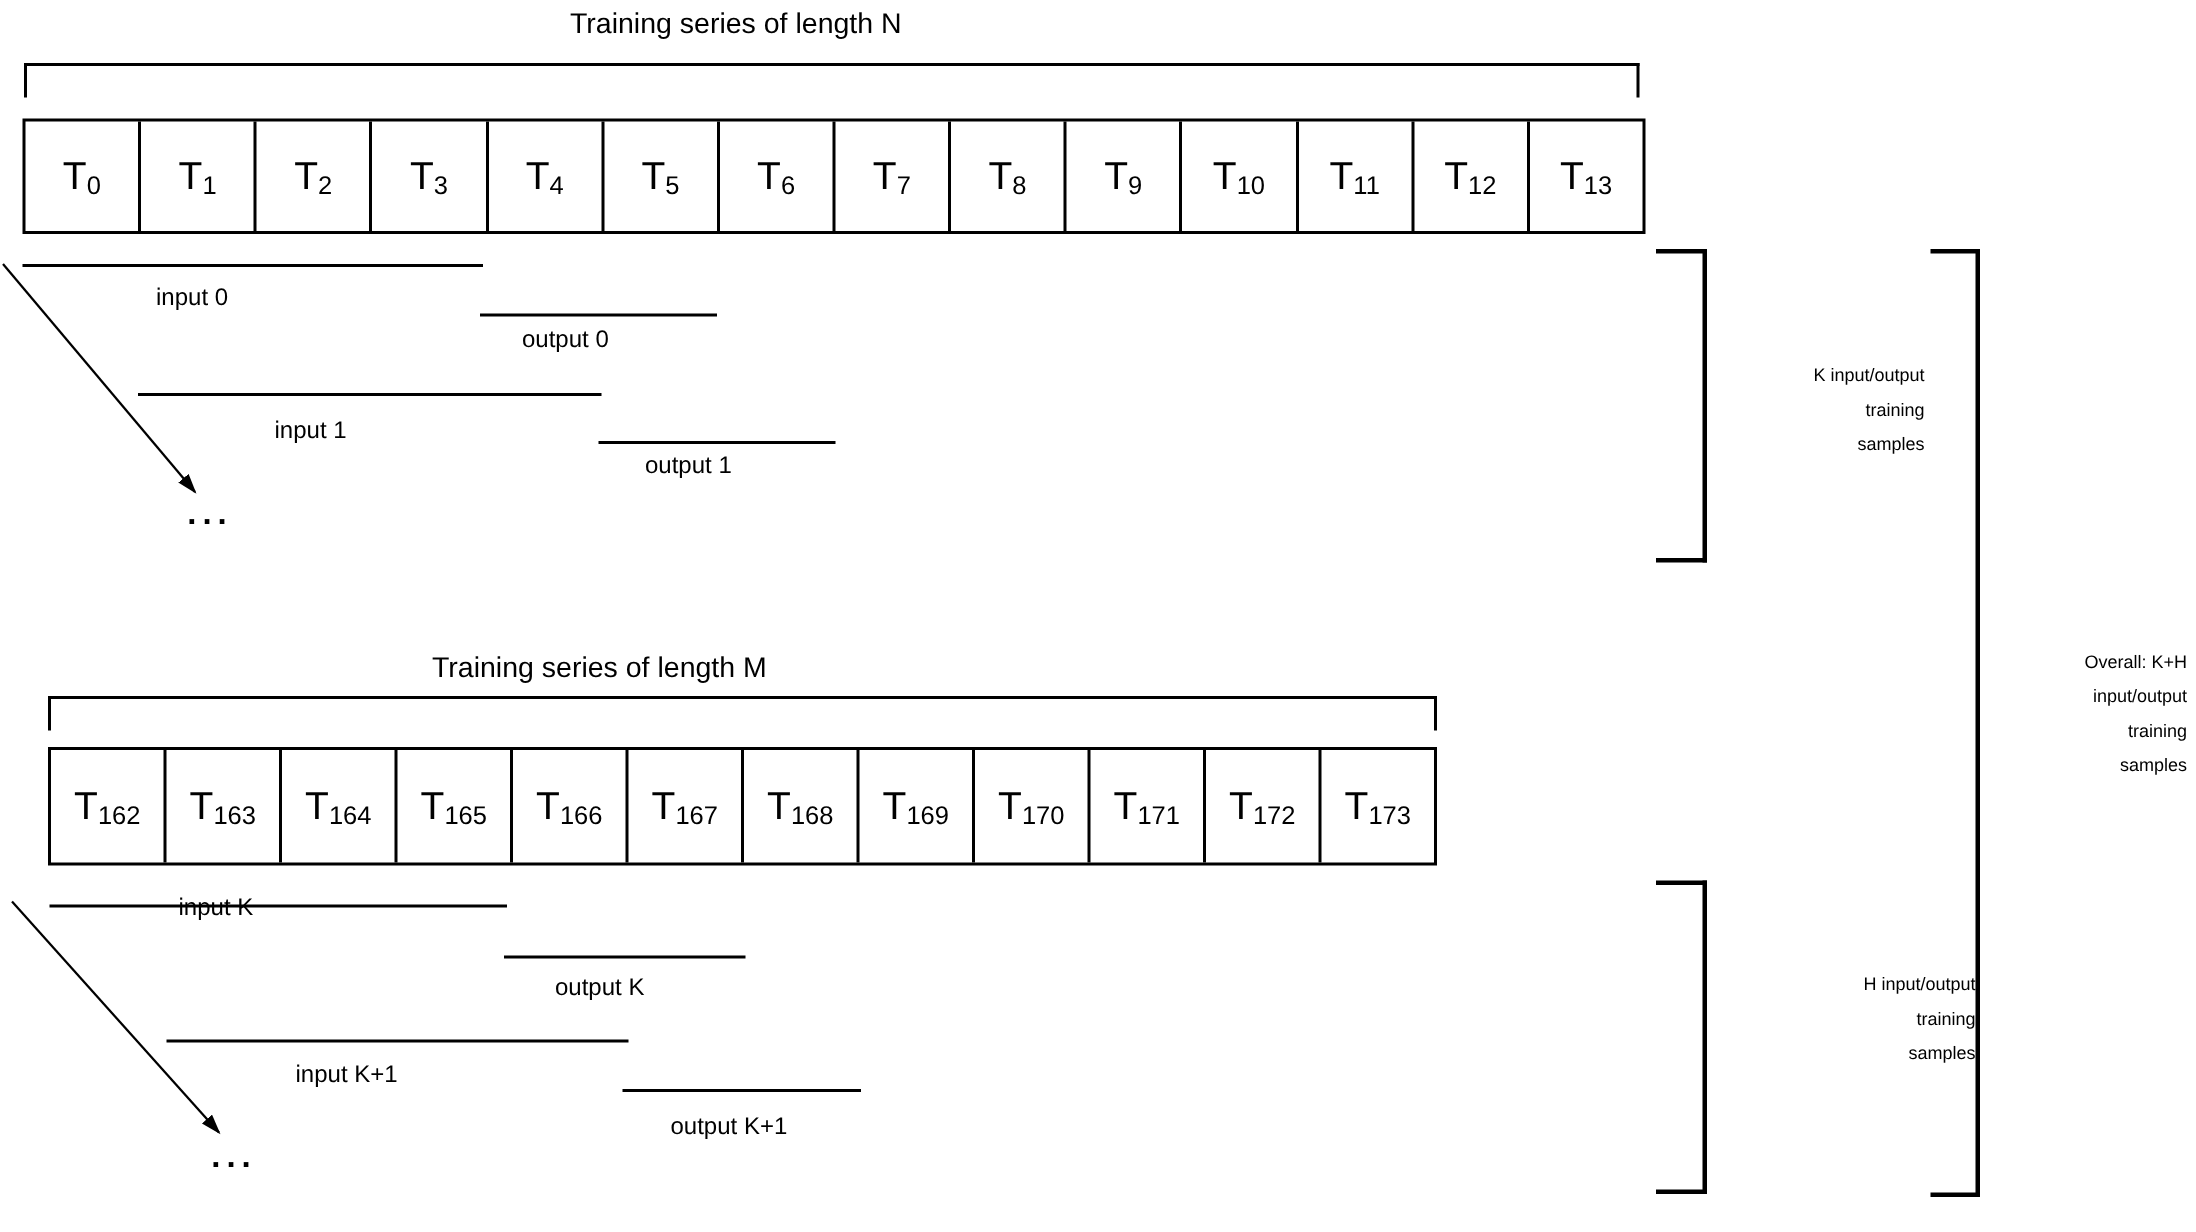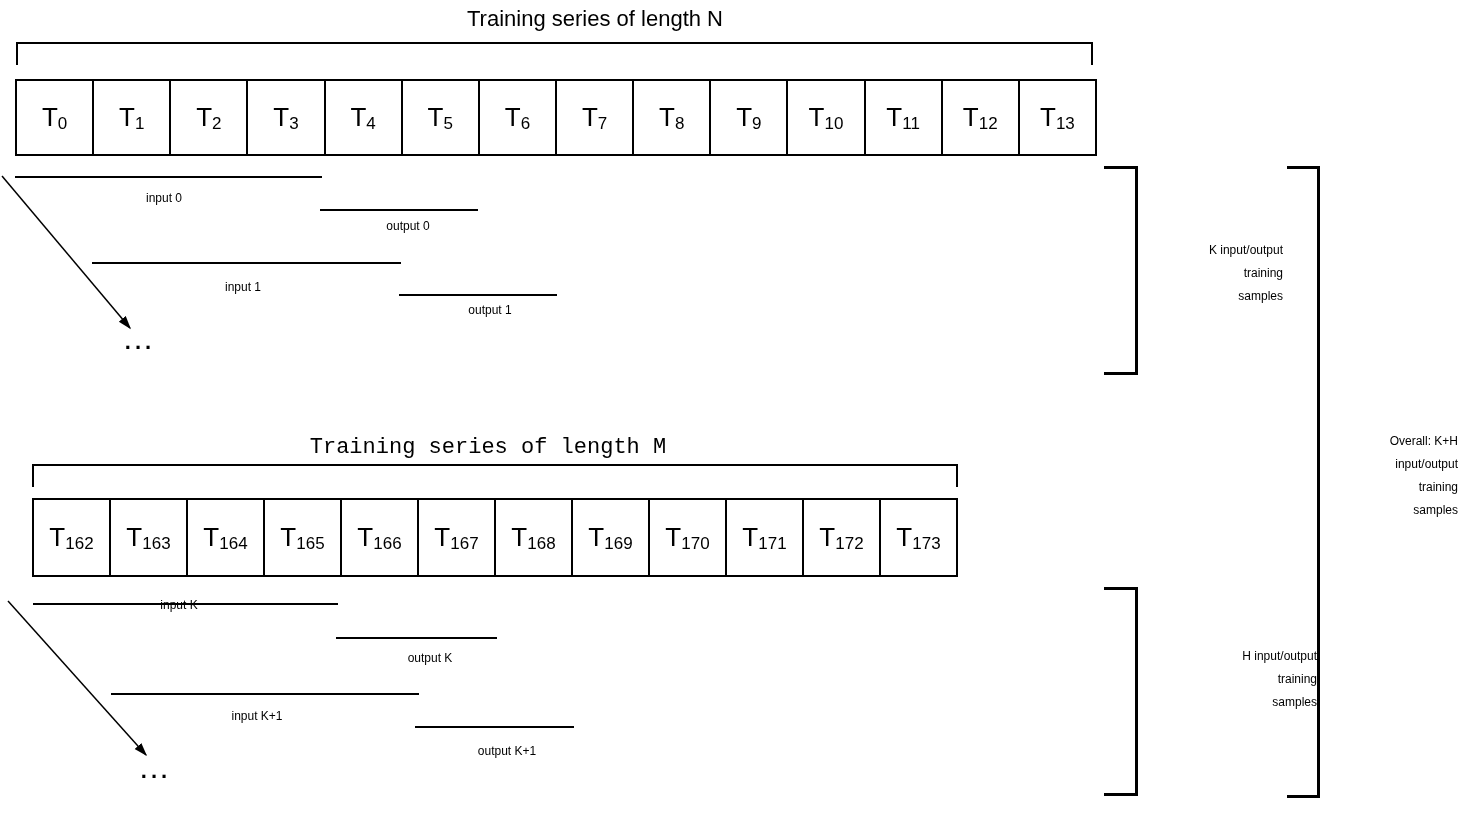--- a/index.html
+++ b/index.html
@@ -1,21 +1,21 @@
 <!DOCTYPE html>
 <html><head>
 <meta charset="utf-8">
 <style>
   html,body { margin:0; padding:0; background:#ffffff; }
   .canvas {
     position:relative; width:1464px; height:821px; background:#ffffff;
     font-family:"Liberation Sans", sans-serif; color:#000; overflow:hidden;
   }
   .series-title {
-    position:absolute; font-size:22px; text-align:center; white-space:nowrap;
+    position:absolute; font-size:19px; white-space:nowrap;
   }
   
   .brace-down {
     position:absolute; height:23px; box-sizing:border-box;
     border-top:2px solid #000; border-left:2px solid #000; border-right:2px solid #000;
   }
   
   .cells-row {
     position:absolute; display:flex; box-sizing:border-box;
     border:2px solid #000; background:#fff;
@@ -23,21 +23,21 @@
   .cell {
     flex:1 1 0; display:flex; align-items:center; justify-content:center;
     border-right:2px solid #000; white-space:nowrap;
   }
   .cell:last-child { border-right:none; }
   .cell-t { font-size:26px; }
   .cell-sub { font-size:17px; vertical-align:baseline; position:relative; top:6px; }
   
   .span-line { position:absolute; height:2px; background:#000; }
   .span-label {
-    position:absolute; width:120px; text-align:center; font-size:12px;
+    position:absolute; width:120px; font-size:16px;
     line-height:19px; white-space:nowrap;
   }
   .dots {
     position:absolute; width:60px; text-align:center; font-size:22px;
     font-weight:700; letter-spacing:4px; line-height:14px;
   }
   
   .bracket-right {
     position:absolute; box-sizing:border-box;
     border-top:3px solid #000; border-right:3px solid #000; border-bottom:3px solid #000;
@@ -129,21 +129,21 @@
 
   <div class="dots" style="left:110px; top:335px;">...</div>
 
   <div class="bracket-right" style="left:1104px; top:166px; width:34px; height:209px;"></div>
   <div class="bracket-label" style="left:1138px; top:239px; width:145px;">
     <div>K input/output</div>
     <div>training</div>
     <div>samples</div>
   </div>
 
-  <div class="series-title" style="left:288px; top:435px; width:400px;font-family:Liberation Mono, monospace;">Training series of length M</div>
+  <div class="series-title" style="left:288px; top:435px; width:400px;">Training series of length M</div>
 
   <div class="brace-down" style="left:32px; top:464px; width:926px;"></div>
 
   <div class="cells-row" style="left:32px; top:498px; width:926px; height:79px;">
       <div class="cell">
         <span class="cell-t">T</span>
         <span class="cell-sub">162</span>
       </div>
       <div class="cell">
         <span class="cell-t">T</span>

